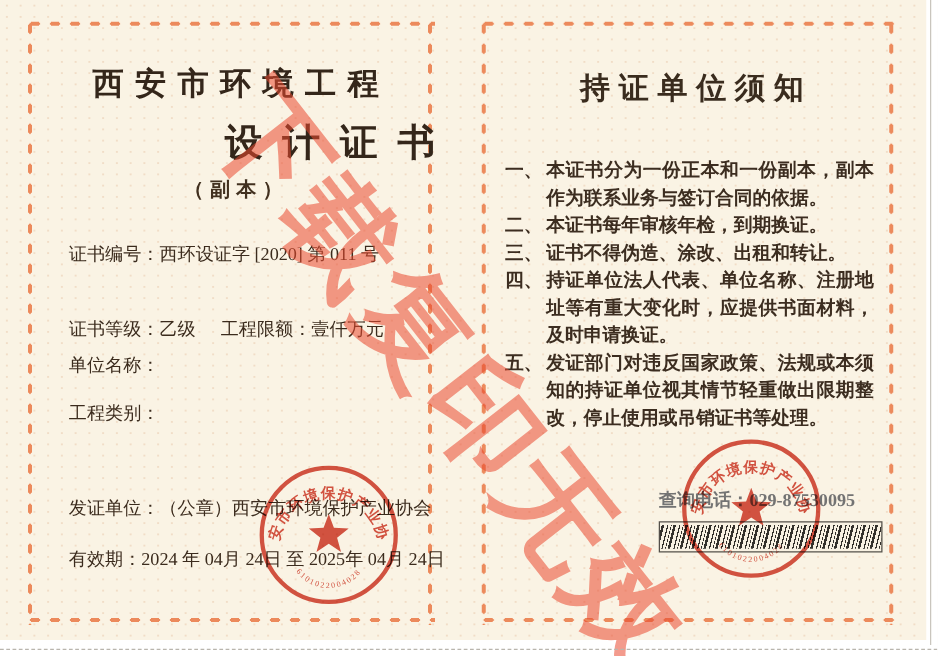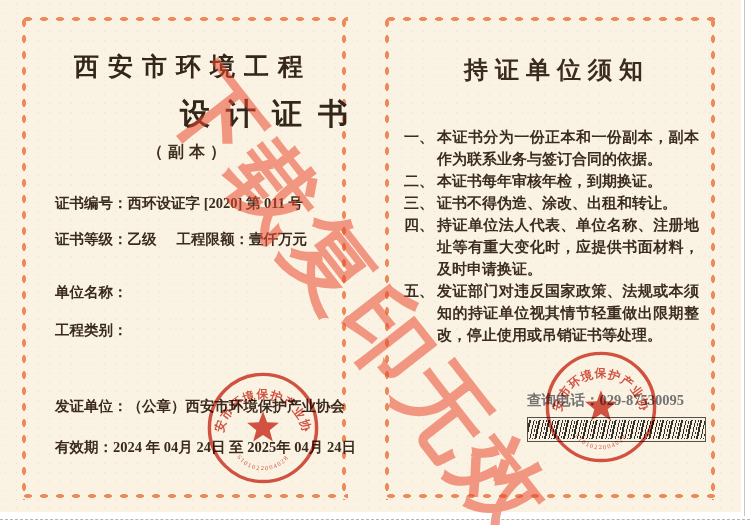--- a/index.html
+++ b/index.html
@@ -25,21 +25,21 @@
 
   
   .abs{position:absolute;color:#3b2b1d;}
   .t1{left:20px;top:50px;width:328px;text-align:center;font-size:25px;font-weight:bold;
       letter-spacing:9px;padding-left:9px;color:#34261a;}
   .t2{left:20px;top:94px;width:328px;text-align:right;font-size:30px;font-weight:bold;
       letter-spacing:16px;padding-left:16px;color:#34261a;}
   .t3{left:20px;top:142px;width:328px;text-align:center;font-size:16px;font-weight:600;
       letter-spacing:5px;padding-left:5px;color:#41301f;}
   .row{position:absolute;left:55px;display:flex;align-items:flex-start;
-       font-size:14.5px;font-weight:bold;color:#3b2b1d;white-space:nowrap;}
+       font-size:14.5px;font-weight:normal;color:#3b2b1d;white-space:nowrap;}
   .row .lbl{flex:0 0 auto;}
   .row .gap{width:20px;}
   .val-wrap{white-space:normal;width:234px;line-height:19px;}
 
   .rt{left:383px;top:54px;width:334px;text-align:center;font-size:24px;font-weight:bold;
       letter-spacing:7px;padding-left:7px;color:#3a2c1e;}
   .notices{position:absolute;left:404px;top:126px;width:300px;}
   .notice{display:flex;font-size:15px;line-height:22px;font-weight:600;color:#3c2d20;}
   .nnum{flex:0 0 33px;}
   .ntxt{width:262px;text-align:justify;}
@@ -84,21 +84,21 @@
 
   <div class="abs t1">西安市环境工程</div>
   <div class="abs t2">设计证书</div>
   <div class="abs t3">（副本）</div>
 
   <div class="row" style="top:194px;">
     <span class="lbl">证书编号：</span>
     <span>西环设证字 [2020] 第 011 号</span>
   </div>
 
-  <div class="row" style="top:230px;">
+  <div class="row" style="top:254px;">
     <span class="lbl">证书等级：</span>
     <span>乙级</span>
     <span class="gap"></span>
     <span class="lbl">工程限额：</span>
     <span>壹仟万元</span>
   </div>
 
   <div class="row" style="top:283px;">
     <span class="lbl">单位名称：</span>
   </div>

